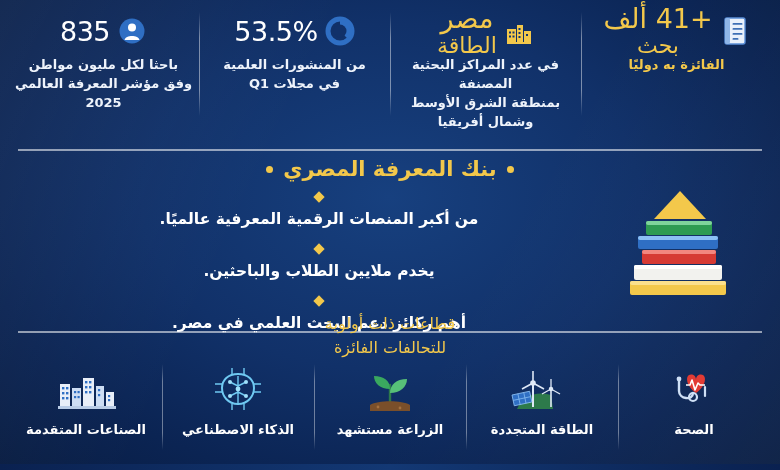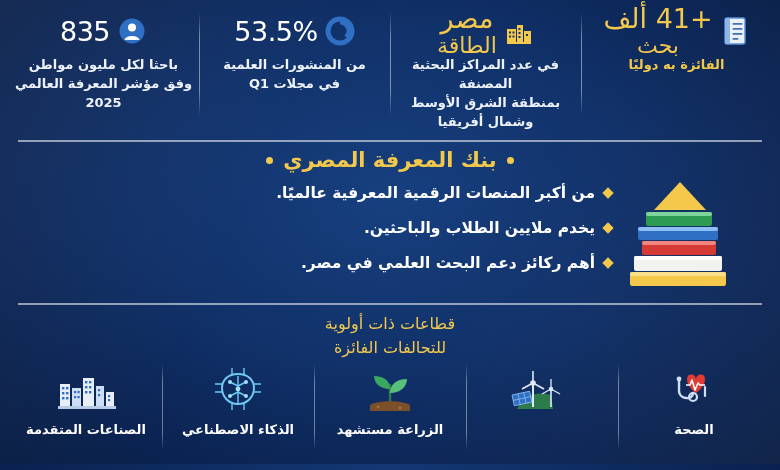--- a/index.html
+++ b/index.html
@@ -106,24 +106,24 @@
     height: 30px;
     display: flex;
     align-items: center;
     justify-content: center;
     flex: 0 0 auto;
   }
 
   
   .panel {
     position: absolute;
-    top: 140px;
+    top: 149px;
     left: 18px;
     right: 18px;
-    height: 165px;
+    height: 184px;
     border-top: 2px solid rgba(255,255,255,0.55);
     border-bottom: 2px solid rgba(255,255,255,0.55);
     box-sizing: border-box;
   }
   .panel-title-wrap {
     text-align: center;
     margin-top: 6px;
     display: flex;
     flex-direction: row;
     align-items: center;
@@ -143,21 +143,21 @@
     background: #f3c84b;
     display: inline-block;
   }
   .bullets {
     margin-top: 12px;
     padding-right: 150px;
     padding-left: 8px;
   }
   .bullet {
     display: flex;
-    flex-direction: row;
+    flex-direction: column;
     align-items: center;
     justify-content: flex-start;
     gap: 9px;
     color: #ffffff;
     font-size: 15.5px;
     font-weight: bold;
     margin-bottom: 17px;
   }
   .diamond {
     width: 8px;
@@ -405,20 +405,21 @@
             <path d="M44 24 L53 29"></path>
             <path d="M44 24 L35 29"></path>
             <circle cx="44" cy="24" r="1.6"></circle>
           </g>
           <g transform="translate(5,30) rotate(-12)">
             <rect x="0" y="0" width="18" height="11" fill="#2f6fc4" stroke="#8cc0f5" stroke-width="0.8"></rect>
             <path d="M6 0 L6 11 M12 0 L12 11 M0 5.5 L18 5.5" stroke="#8cc0f5" stroke-width="0.7"></path>
           </g>
         </svg>
       </div>
+      <div class="sector-label">الطاقة المتجددة</div>
     </div>
 
     <div class="sector">
       <div class="sector-icon">
         <svg width="60" height="50" viewBox="0 0 60 50">
           <path d="M30 40 L30 20" stroke="#2d7a4b" stroke-width="2.4" stroke-linecap="round" fill="none"></path>
           <path d="M30 24 C20 24, 14 18, 14 11 C24 11, 30 16, 30 24 Z" fill="#3aa85f"></path>
           <path d="M30 28 C40 28, 47 22, 47 14 C36 14, 30 20, 30 28 Z" fill="#57c078"></path>
           <path d="M10 40 C18 35, 42 35, 50 40 L50 46 L10 46 Z" fill="#7a4f2a"></path>
           <circle cx="18" cy="42" r="1.4" fill="#a4713f"></circle>

